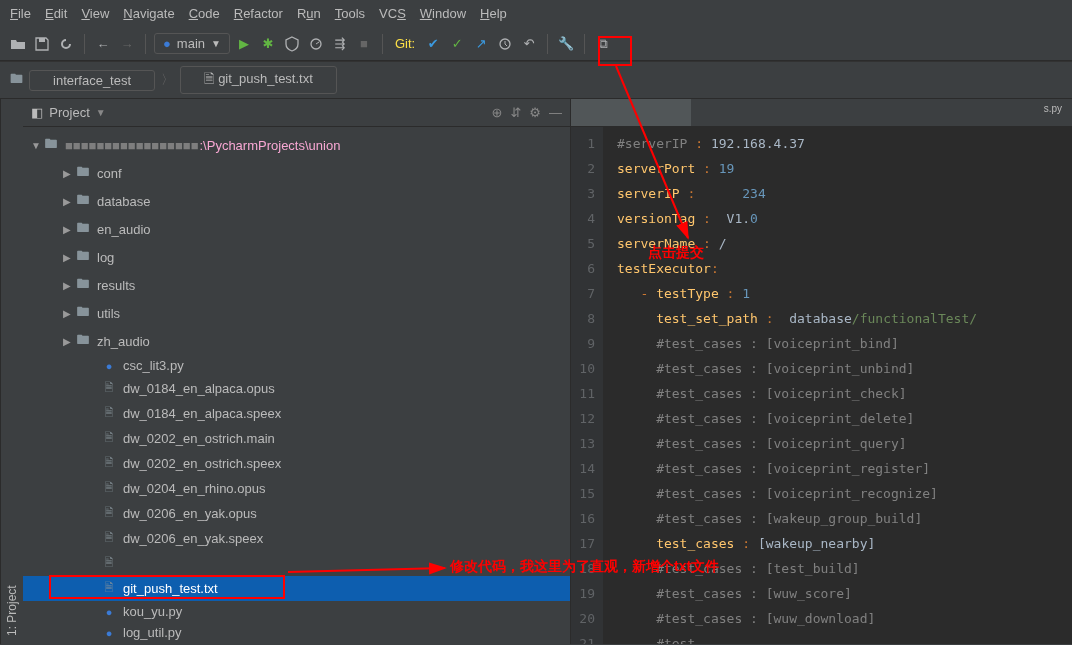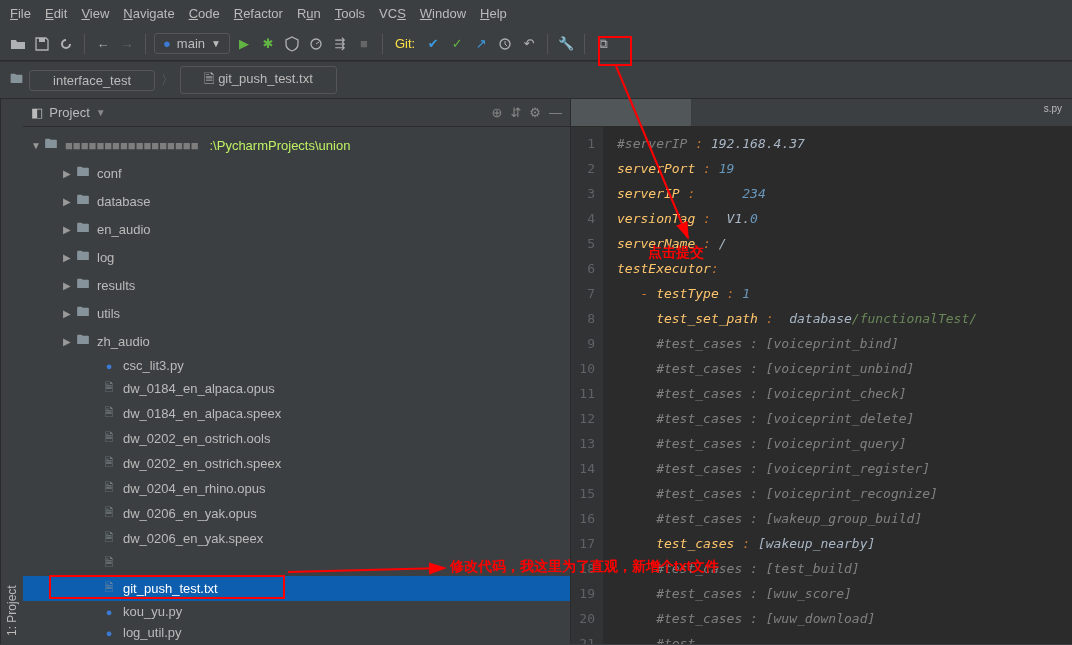--- a/index.html
+++ b/index.html
@@ -24,27 +24,27 @@
 .tree { flex: 1; overflow-y: auto; padding: 4px 0; }
 .tree-row { display: flex; align-items: center; padding: 3px 0 3px 8px; color: #bbb; cursor: pointer; white-space: nowrap; }
 .tree-row.selected { background: #0d5eaf; color: #fff; }
 .arrow { width: 12px; color: #999; font-size: 10px; }
 .tree-icon { width: 16px; margin-right: 6px; text-align: center; }
 .folder-icon { color: #87939a; }
 .py-icon { color: #3b7bd6; font-size: 11px; }
 .file-icon { color: #87939a; font-size: 11px; }
 .indent-1 { padding-left: 40px; }
 .indent-2 { padding-left: 66px; }
-.root-path { color: #bef264; margin-left: 11px; }
+.root-path { color: #f9a8d4; margin-left: 1px; }
 .editor { flex: 1; background: #2b2b2b; display: flex; flex-direction: column; position: relative; }
 .editor-tabs { display: flex; background: #3c3f41; height: 28px; border-bottom: 1px solid #2b2b2b; }
 .ed-tab { padding: 4px 10px; color: #bbb; font-size: 10px; }
 .code { flex: 1; display: flex; font-family: "Consolas", monospace; font-size: 13px; overflow: hidden; }
 .gutter { background: #313335; color: #606366; text-align: right; padding: 4px 8px 4px 6px; line-height: 25px; width: 32px; }
-.lines { padding: 4px 0 8px 14px; line-height: 25px; white-space: pre; font-style: italic; }
+.lines { padding: 4px 0 8px 14px; line-height: 25px; white-space: pre; }
 .c-str { color: #6a8759; }
 .c-num { color: #6897bb; }
 .c-ident { color: #a9b7c6; }
 .c-punc { color: #cc7832; }
 .c-cmt { color: #808080; }
 .c-yaml { color: #ffc66d; margin-top: 16px; }
 .red-box { position: absolute; border: 2px solid #f00; }
 .red-box-commit { left: 598px; top: 36px; width: 34px; height: 30px; }
 .red-box-file { left: 49px; top: 575px; width: 236px; height: 24px; }
 .red-text { position: absolute; color: #f00; font-weight: bold; font-size: 14px; font-family: sans-serif; }
@@ -214,21 +214,21 @@
             <span>dw_0184_en_alpaca.opus</span>
           </div>
           <div class="tree-row indent-2">
             <span class="arrow"></span>
             <span class="tree-icon file-icon">🗎</span>
             <span>dw_0184_en_alpaca.speex</span>
           </div>
           <div class="tree-row indent-2">
             <span class="arrow"></span>
             <span class="tree-icon file-icon">🗎</span>
-            <span>dw_0202_en_ostrich.ools</span>
+            <span>dw_0202_en_ostrich.main</span>
           </div>
           <div class="tree-row indent-2">
             <span class="arrow"></span>
             <span class="tree-icon file-icon">🗎</span>
             <span>dw_0202_en_ostrich.speex</span>
           </div>
           <div class="tree-row indent-2">
             <span class="arrow"></span>
             <span class="tree-icon file-icon">🗎</span>
             <span>dw_0204_en_rhino.opus</span>

